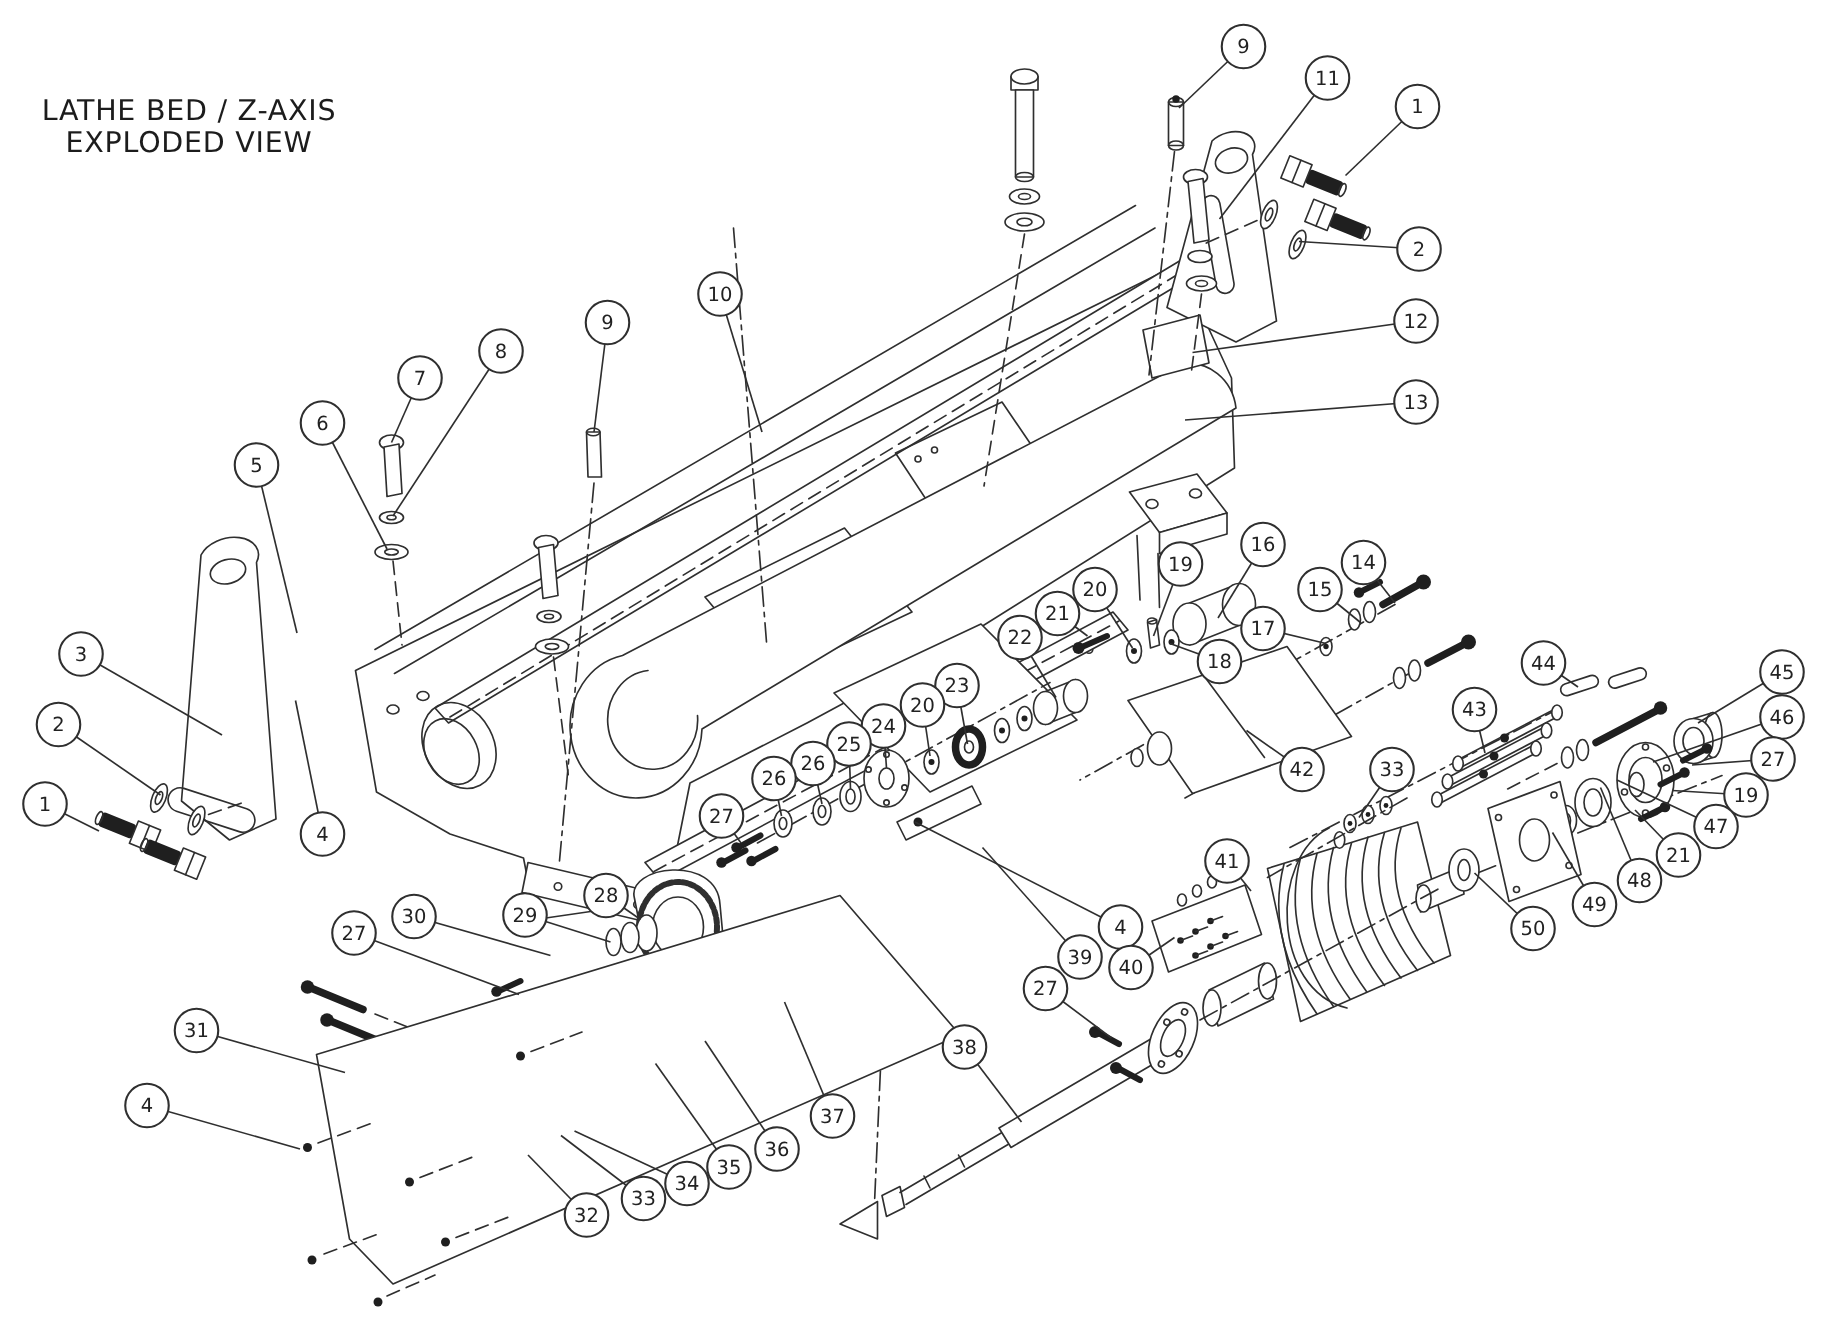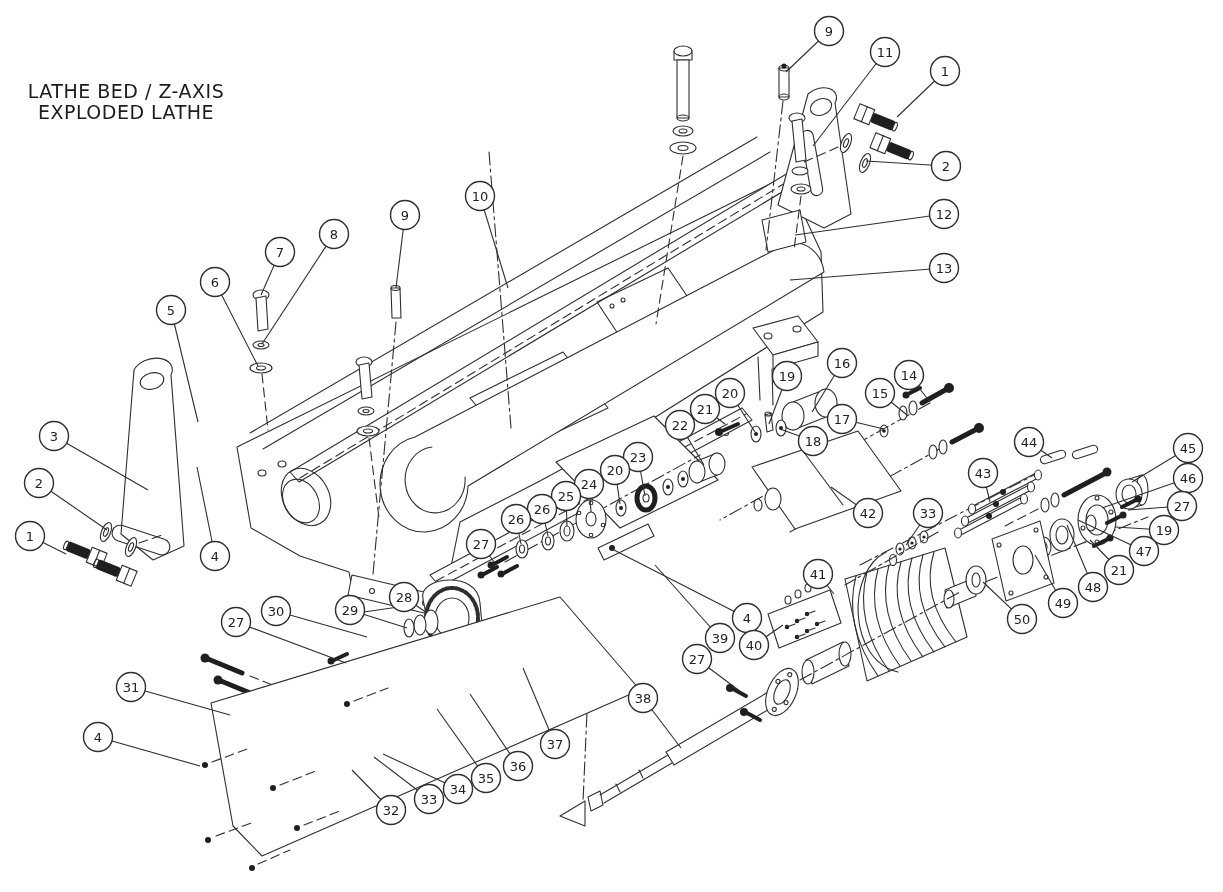--- a/index.html
+++ b/index.html
@@ -1,18 +1,18 @@
 <!DOCTYPE html>
 <html><head>
 <meta charset="utf-8">
 <style>
   html,body{margin:0;padding:0;background:#ffffff;}
   .page{position:relative;width:1223px;height:892px;background:#ffffff;overflow:hidden;
         font-family:"DejaVu Sans",sans-serif;}
-  .title-block{position:absolute;left:8px;top:81px;width:236px;text-align:center;
+  .title-block{position:absolute;left:8px;top:64px;width:236px;text-align:center;
         color:#1c1c1c;font-size:19px;line-height:21px;letter-spacing:0.5px;}
   svg{position:absolute;left:0;top:0;}
   svg .art *{stroke:#2f2f2f;fill:none;stroke-width:1.1;stroke-linejoin:round;stroke-linecap:round;}
   svg .art .wf{fill:#ffffff;}
   svg .art .dk{fill:#1f1f1f;stroke:none;}
   svg .art .scr{stroke:#1f1f1f;stroke-width:4;}
   svg .art .scr5{stroke:#1f1f1f;stroke-width:5;}
   svg .art .dash{stroke-dasharray:9 5;}
   svg .art .dd{stroke-dasharray:13 4 3 4;}
   svg .art .teeth{stroke-width:4;stroke-dasharray:3 2;}
@@ -23,21 +23,21 @@
   .balloon-text{font-family:"DejaVu Sans",sans-serif;font-size:13px;fill:#222222;
         text-anchor:middle;}
 </style>
 </head>
 <body>
 
 <div class="page">
 
   <div class="title-block">
     <div>LATHE BED / Z-AXIS</div>
-    <div>EXPLODED LATHE</div>
+    <div>EXPLODED VIEW</div>
   </div>
 
   <svg width="1223" height="892" viewBox="0 0 1223 892">
 
     <g class="art">
 
       <g>
         <path class="wf" d="M237,447 L786,176 L821,252 L823,312 L638,428 L538,482 L460,522 L447,587 L419,604 L357,613 L349,572 L300,556 L251,528 Z"></path>
         <line x1="250" y1="433" x2="757" y2="137"></line>
         <line x1="263" y1="449" x2="770" y2="152"></line>

